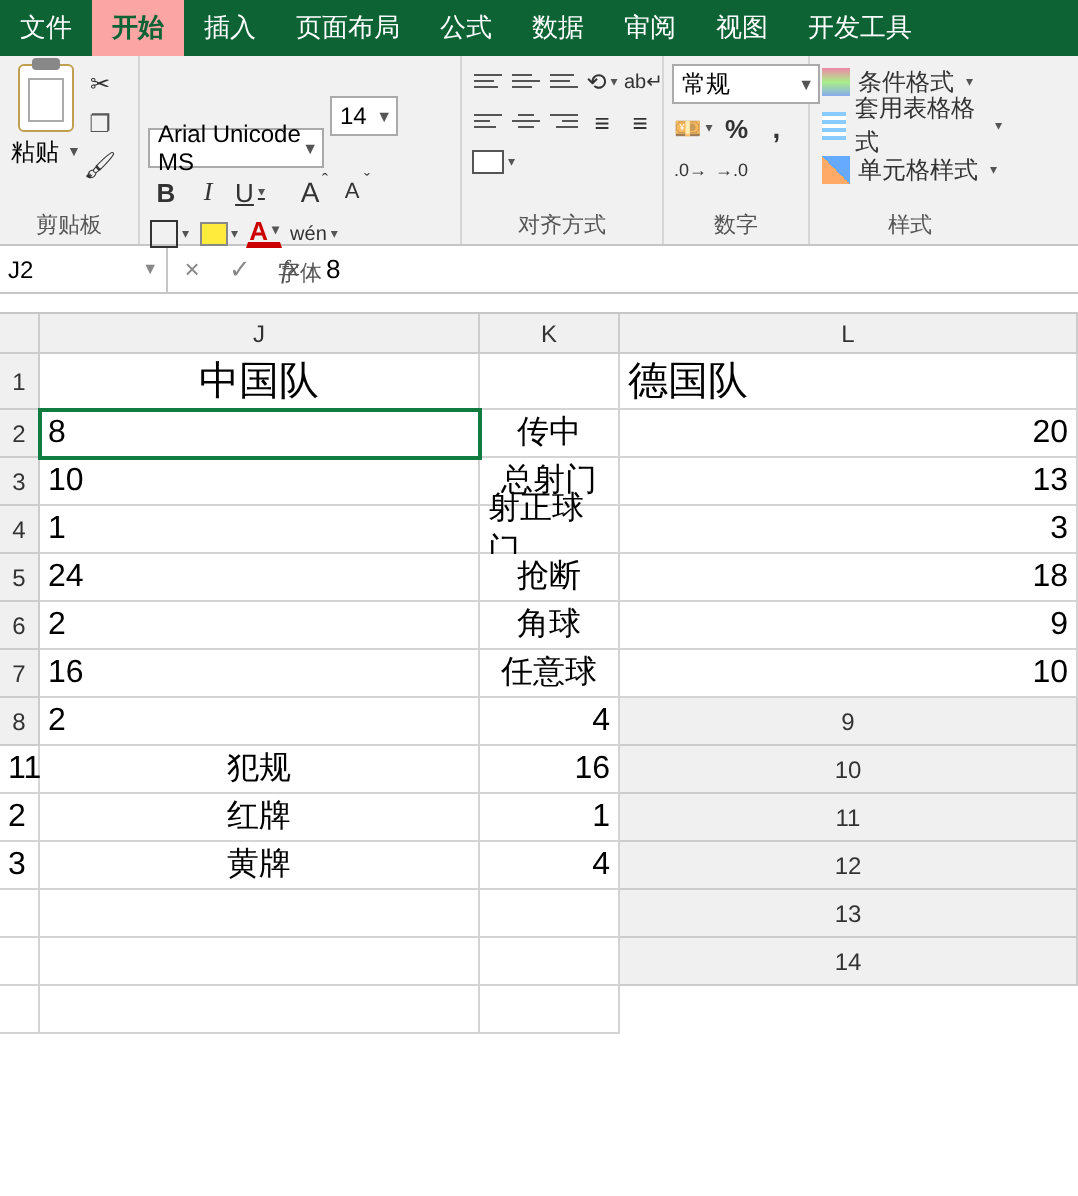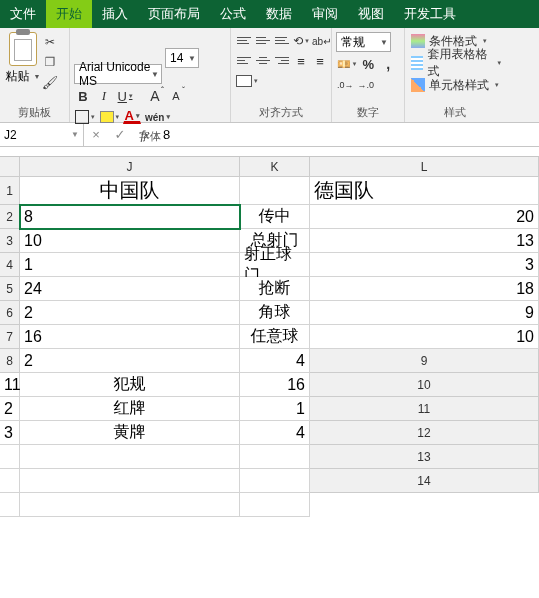--- a/index.html
+++ b/index.html
@@ -1,21 +1,21 @@
 <!DOCTYPE html>
 <html><head>
 <meta charset="utf-8">
 <style>
 * { box-sizing: border-box; margin: 0; padding: 0; font-family: "Microsoft YaHei", "SimSun", sans-serif; }
 body { background: #fff; width: 539px; height: 598px; overflow: hidden; font-size: 12px; }
 
 
 .menubar { background: #0d6334; height: 28px; display: flex; align-items: stretch; color: #fff; }
 .menubar .menu-item { padding: 0 10px; display: flex; align-items: center; cursor: pointer; font-size: 13px; }
-.menubar .menu-item.active { background: #84cc16; color: #0d6334; }
+.menubar .menu-item.active { background: #fca5a5; color: #0d6334; font-weight: bold; }
 
 
 .ribbon { background: #f1f1f1; border-bottom: 1px solid #c6c6c6; height: 95px; display: flex; }
 .group { border-right: 1px solid #d6d6d6; display: flex; flex-direction: column; justify-content: space-between; }
 .group-label { text-align: center; font-size: 11px; color: #555; padding: 3px 0 2px; }
 .group-body { flex: 1; display: flex; align-items: flex-start; padding: 4px 4px 0; gap: 0; }
 
 
 .clip-left { display: flex; flex-direction: column; align-items: center; width: 38px; }
 .paste-icon { width: 28px; height: 34px; background: linear-gradient(#fff,#fff); border: 1px solid #c0a050; border-radius: 3px; position: relative; margin-bottom: 2px;}
@@ -31,39 +31,39 @@
 .font-body { flex-direction: column; gap: 3px; width: 160px;}
 .font-row { display:flex; gap:3px; align-items:center; }
 .combo { background:#fff; border:1px solid #aaa; height:20px; display:flex; align-items:center; padding:0 2px 0 4px; font-size:12px;}
 .combo .dd{margin-left:auto; font-size:8px; color:#555;}
 .fontname{width:88px;margin-top:32px;} .fontsize{width:34px;}
 .btn { min-width:18px; height:18px; display:flex; align-items:center; justify-content:center; border:1px solid transparent; font-size:13px; color:#333; position:relative;}
 .btn .dd-tri{font-size:7px; margin-left:2px; color:#555;}
 .bold{font-weight:bold;} .italic{font-style:italic; font-family:serif;} .uline{text-decoration:underline;}
 .incA::before{content:"A"; font-size:14px;} .incA::after{content:"ˆ"; position:absolute; top:-3px; right:-1px; font-size:9px;}
 .decA::before{content:"A"; font-size:11px;} .decA::after{content:"ˇ"; position:absolute; top:-3px; right:-1px; font-size:9px;}
-.phonetic{font-size:10px;font-weight:bold;}
+.phonetic{font-size:10px;}
 .border-btn::before{content:"";display:block;width:12px;height:12px;border:1px solid #333;}
 .fill-btn::before{content:"";display:block;width:12px;height:10px;background:#ffeb3b;border:1px solid #888;}
 .color-A{color:#c00; font-weight:bold; border-bottom:3px solid #c00; line-height:10px; height:14px;}
 
 
 .align-body{flex-direction:column; gap:2px; width:100px;}
 .align-row{display:flex; gap:1px;}
 .al{width:18px;height:16px;display:flex;flex-direction:column;justify-content:center;gap:2px;padding:2px;}
 .al span{height:1px;background:#555;display:block;}
 .wrap-ico::before{content:"ab"; font-size:10px;}
 .wrap-ico::after{content:"↵"; font-size:10px;}
 .orient::before{content:"⟲"; font-size:12px;}
 .merge::before{content:"";display:inline-block;width:14px;height:10px;border:1px solid #555;background:linear-gradient(to right,#fff 50%,#fff 50%);}
 .indent-dec::before{content:"≡"; } .indent-inc::before{content:"≡";}
 
 
 .num-body{flex-direction:column; gap:3px; width:72px;}
-.combo.numfmt{width:55px;}
+.combo.numfmt{width:74px;}
 .num-row{display:flex; gap:2px;}
 .curr::before{content:"💴"; font-size:11px;}
 .pct::before{content:"%"; font-weight:bold;}
 .comma::before{content:","; font-weight:bold; font-size:14px;}
 .dec-inc::before{content:".0→";font-size:9px;} .dec-dec::before{content:"→.0";font-size:9px;}
 
 
 .styles-body{flex-direction:column; gap:2px; width:100px; padding-top:3px;}
 .style-item{display:flex; align-items:center; gap:4px; height:20px; font-size:12px; color:#333; padding-left:2px;}
 .si-ico{width:14px;height:14px;display:inline-block;}

